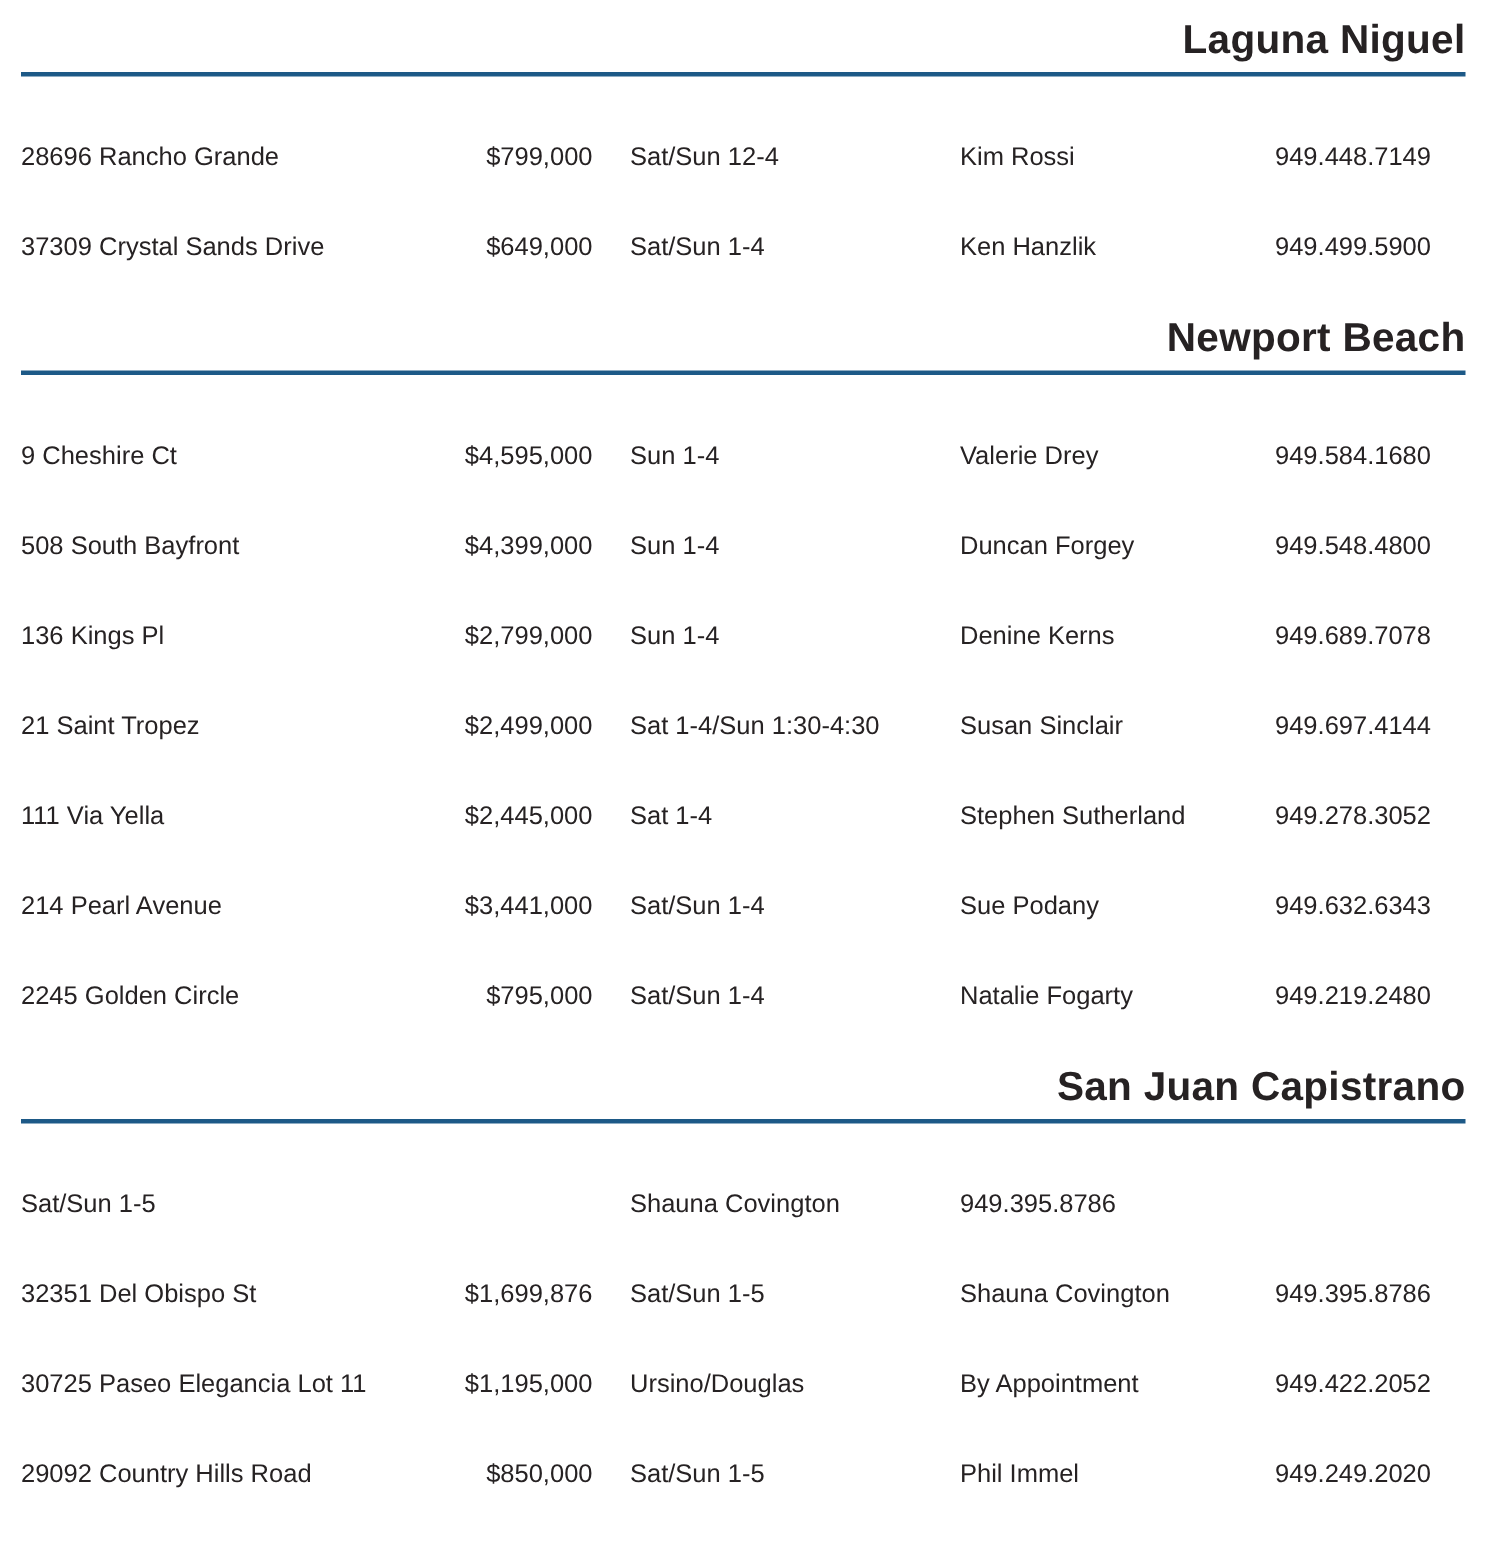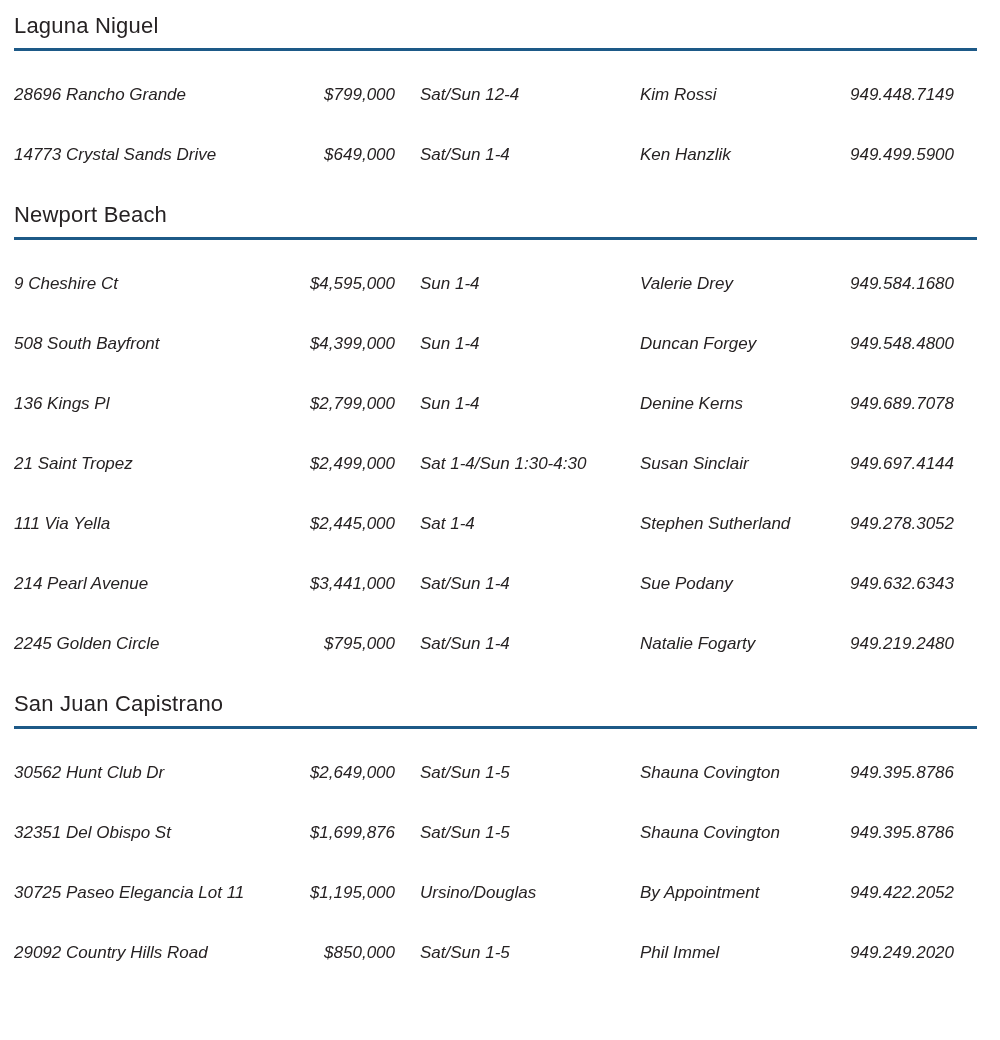--- a/index.html
+++ b/index.html
@@ -15,31 +15,31 @@
     font-family: "Liberation Sans", "DejaVu Sans", sans-serif;
     color: #262223;
     -webkit-font-smoothing: antialiased;
   }
   .city-section {
     margin: 0 0 14px 0;
   }
   .city-title {
     margin: 0;
     padding: 0 0 6px 0;
-    font-size: 22px;
+    font-size: 27px;
     line-height: 32px;
-    font-weight: 400;
+    font-weight: 700;
     letter-spacing: 0.2px;
     color: #262223;
     border-bottom: 3px solid #1d5680;
     border-image: linear-gradient(180deg, #4a80a8 0%, #16405e 50%, #1d5a88 100%) 1;
+    text-align: right;
   }
   .listings {
-    padding-top: 14px;
-    font-style: italic;
+    padding-top: 24px;
   }
   .listing-row {
     display: grid;
     grid-template-columns: 406px 220px 210px 127px;
     align-items: center;
     height: 60px;
     font-size: 17px;
     line-height: 22px;
   }
   .cell { white-space: nowrap; }
@@ -64,21 +64,21 @@
       <span class="addr">28696 Rancho Grande</span>
       <span class="price">$799,000</span>
     </div>
     <div class="cell time">Sat/Sun 12-4</div>
     <div class="cell agent">Kim Rossi</div>
     <div class="cell phone">949.448.7149</div>
   </div>
 
   <div class="listing-row">
     <div class="cell addr-price">
-      <span class="addr">14773 Crystal Sands Drive</span>
+      <span class="addr">37309 Crystal Sands Drive</span>
       <span class="price">$649,000</span>
     </div>
     <div class="cell time">Sat/Sun 1-4</div>
     <div class="cell agent">Ken Hanzlik</div>
     <div class="cell phone">949.499.5900</div>
   </div>
 </div>
   </section>
 
   <section class="city-section">
@@ -153,24 +153,20 @@
     <div class="cell agent">Natalie Fogarty</div>
     <div class="cell phone">949.219.2480</div>
   </div>
 </div>
   </section>
 
   <section class="city-section">
     <h2 class="city-title">San Juan Capistrano</h2>
     <div class="listings">
   <div class="listing-row">
-    <div class="cell addr-price">
-      <span class="addr">30562 Hunt Club Dr</span>
-      <span class="price">$2,649,000</span>
-    </div>
     <div class="cell time">Sat/Sun 1-5</div>
     <div class="cell agent">Shauna Covington</div>
     <div class="cell phone">949.395.8786</div>
   </div>
 
   <div class="listing-row">
     <div class="cell addr-price">
       <span class="addr">32351 Del Obispo St</span>
       <span class="price">$1,699,876</span>
     </div>

